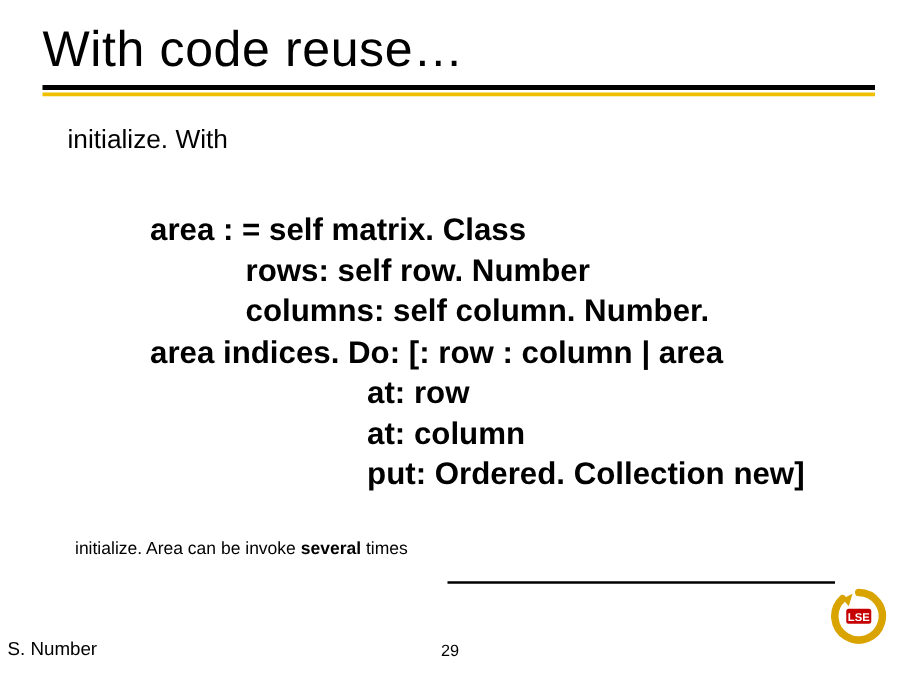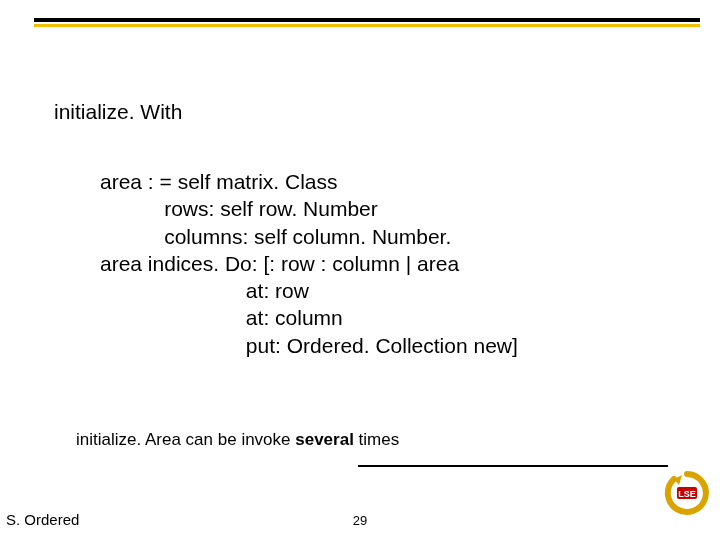--- a/index.html
+++ b/index.html
@@ -37,30 +37,31 @@
   }
   .sub1 {
     position: absolute;
     top: 100px;
     left: 54px;
     font-size: 21px;
   }
   .code {
     position: absolute;
     top: 168px;
-    left: 100px;
-    font-size: 21px;
+    left: 120px;
+    font-size: 25px;
     line-height: 1.3;
     white-space: pre;
+    font-weight: bold;
   }
   .note {
     position: absolute;
     top: 430px;
-    left: 76px;
-    font-size: 17px;
+    left: 60px;
+    font-size: 14px;
   }
   .note .bold {
     font-weight: 700;
   }
   .footer-author {
     position: absolute;
     bottom: 12px;
     left: 6px;
     font-size: 15px;
   }
@@ -88,41 +89,42 @@
   .logo svg {
     width: 46px;
     height: 46px;
     display: block;
   }
 </style>
 </head>
 <body>
 
 <div class="title-wrap">
+  <h1 class="title">With code reuse…</h1>
   <div class="title-ul-dark"></div>
   <div class="title-ul-yellow"></div>
 </div>
 
 <div class="sub1">initialize. With</div>
 
 <div class="code"><span>area : = self matrix. Class</span>
 <span>           rows: self row. Number</span>
 <span>           columns: self column. Number.</span>
 <span>area indices. Do: [: row : column | area</span>
 <span>                         at: row</span>
 <span>                         at: column</span>
 <span>                         put: Ordered. Collection new]</span></div>
 
 <div class="note">
   <span>initialize. Area can be invoke </span><span class="bold">several</span><span> times</span>
 </div>
 
 <div class="note-ul"></div>
 
-<div class="footer-author">S. Ordered</div>
+<div class="footer-author">S. Number</div>
 <div class="footer-page">29</div>
 
 <div class="logo">
   <svg viewBox="0 0 46 46">
     <path d="M23 4 A19 19 0 1 1 10 9" fill="none" stroke="#d9a300" stroke-width="6" stroke-linecap="round"></path>
     <polygon points="10,9 18,5 15,15" fill="#d9a300"></polygon>
     <rect x="13" y="17" width="20" height="12" rx="2" fill="#c60000"></rect>
     <text x="23" y="26.5" text-anchor="middle" font-size="9" font-family="Arial" font-weight="bold" fill="#ffffff">LSE</text>
   </svg>
 </div>

